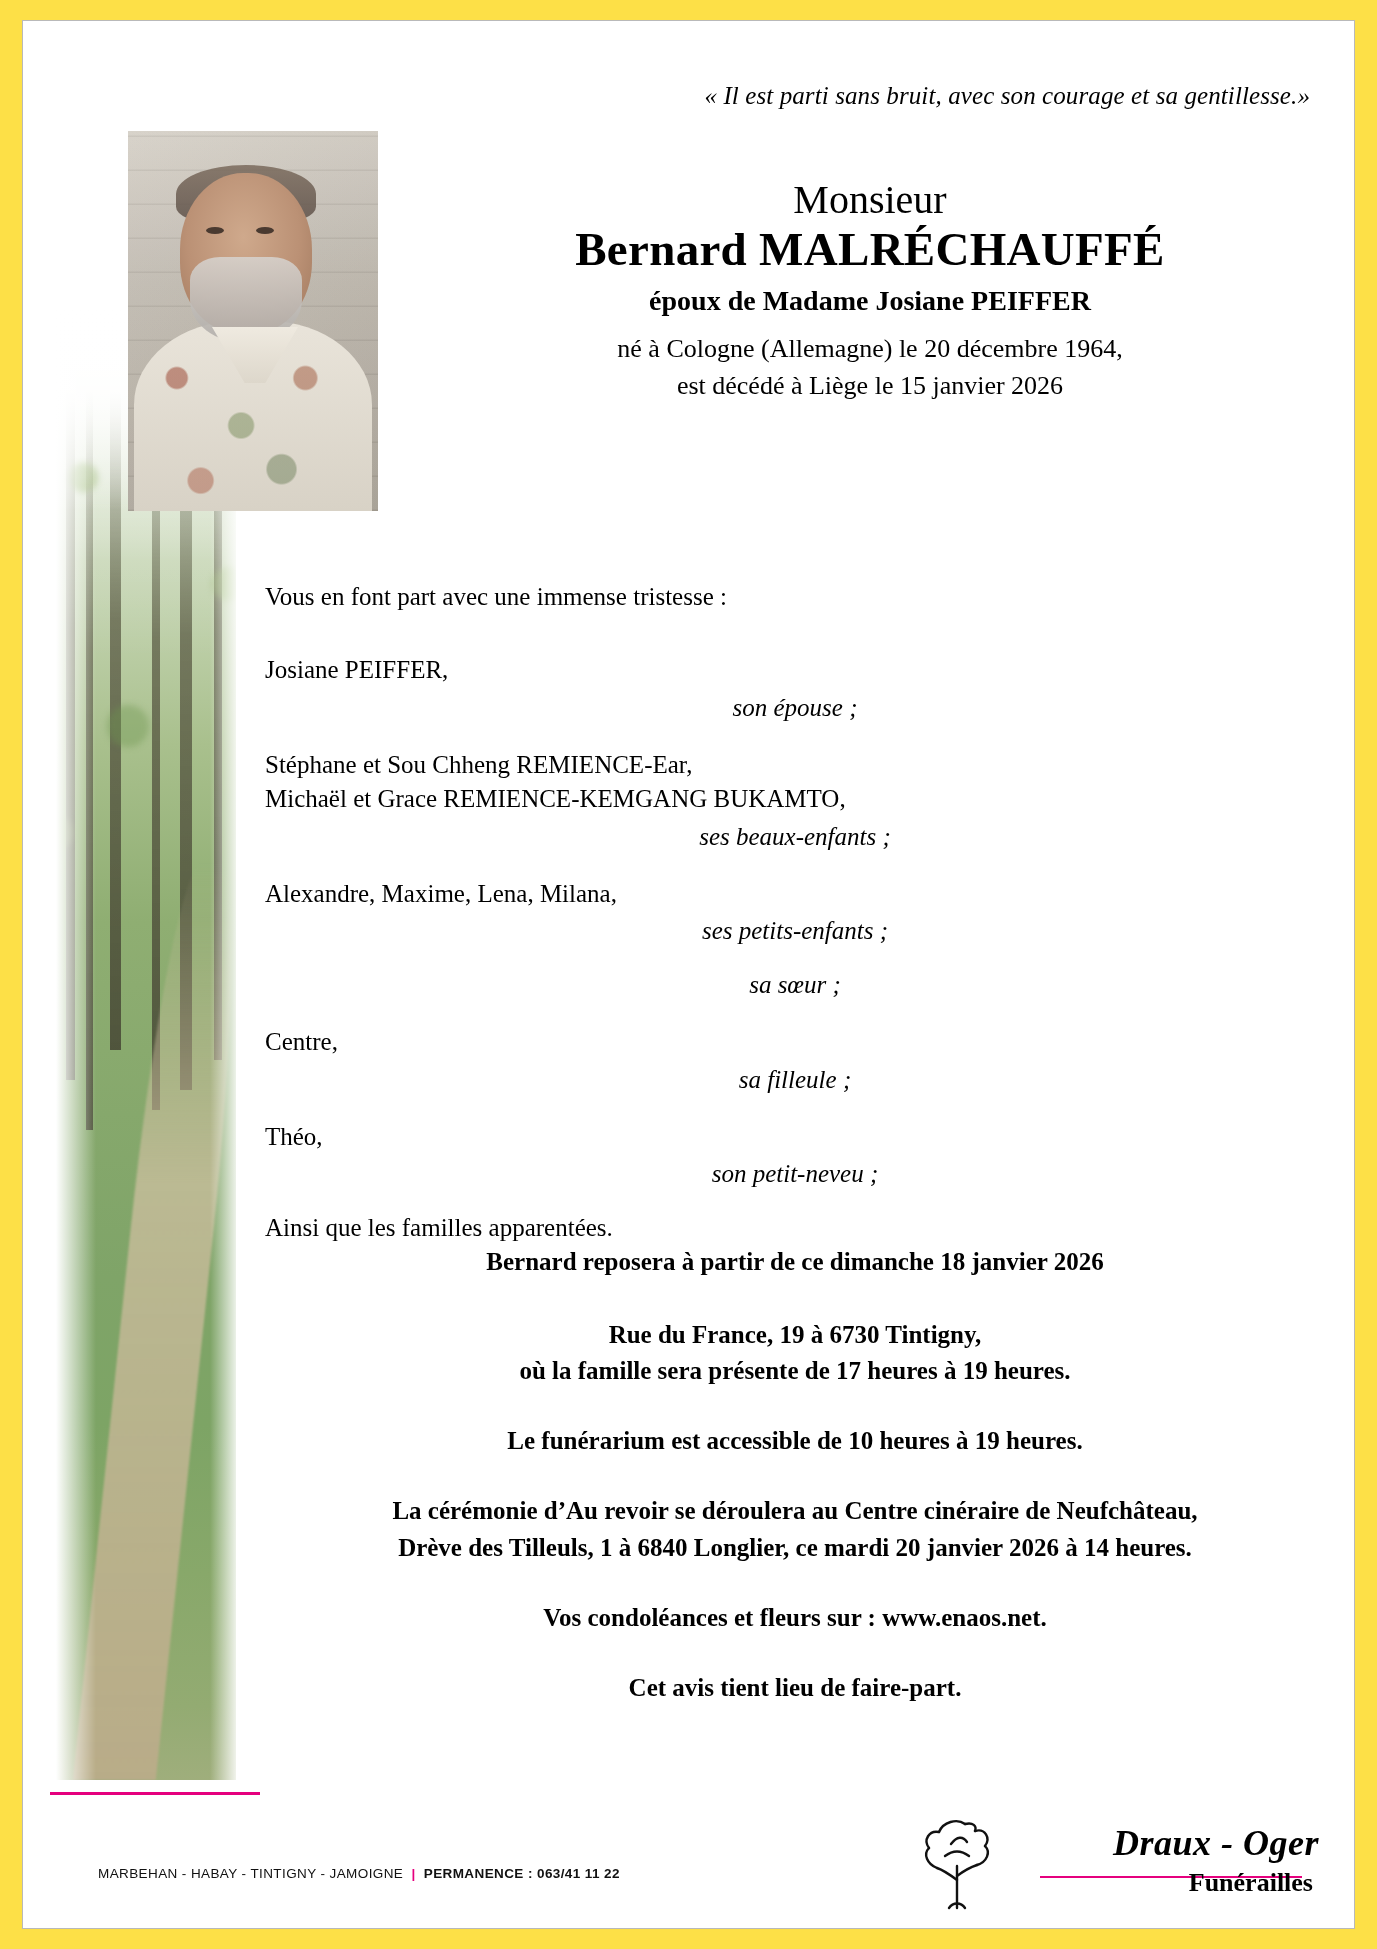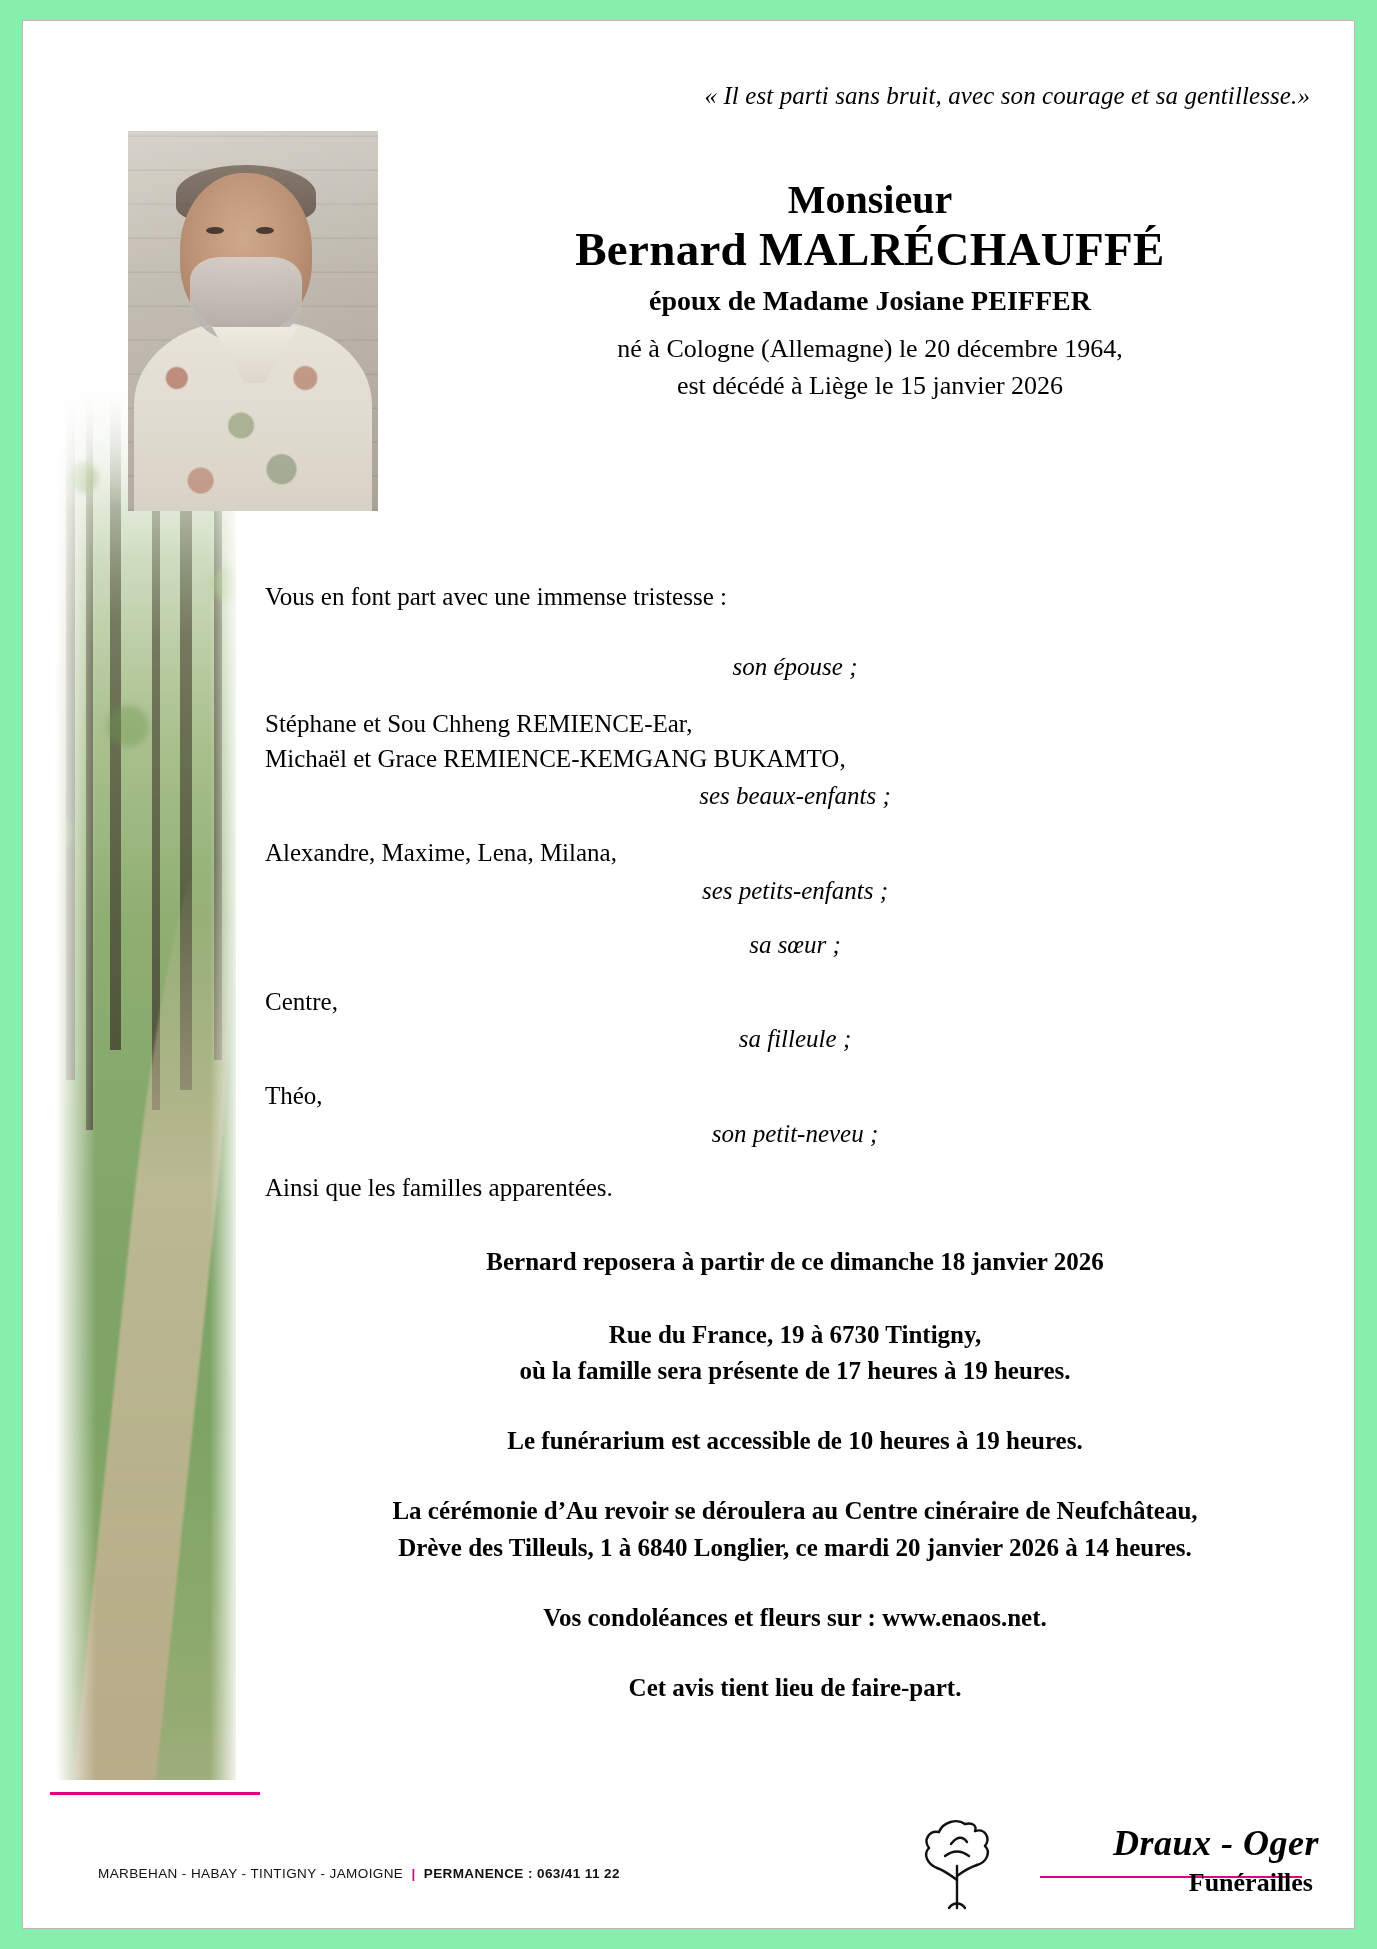--- a/index.html
+++ b/index.html
@@ -14,21 +14,21 @@
     color: #000000;
     position: relative;
     overflow: hidden;
   }
 
   .page {
     position: absolute;
     left: 0; top: 0;
     width: 1377px;
     height: 1949px;
-    background: #86efac;
+    background: #fde047;
     box-sizing: border-box;
     padding: 18px;
   }
 
   .frame {
     position: absolute;
     left: 22px;
     top: 20px;
     width: 1333px;
     height: 1909px;
@@ -224,21 +224,21 @@
 
   .head-block {
     position: absolute;
     left: 430px;
     top: 178px;
     width: 880px;
     text-align: center;
   }
   .head-block .monsieur {
     font-size: 40px;
-    font-weight: bold;
+    font-weight: normal;
     line-height: 1.1;
   }
   .head-block .name {
     font-size: 47px;
     font-weight: bold;
     line-height: 1.18;
     letter-spacing: 0.3px;
   }
   .head-block .spouse {
     font-size: 28px;
@@ -396,20 +396,21 @@
     <div class="name">Bernard MALRÉCHAUFFÉ</div>
     <div class="spouse">époux de Madame Josiane PEIFFER</div>
     <div class="dates">né à Cologne (Allemagne) le 20 décembre 1964,</div>
     <div class="dates" style="margin-top:0">est décédé à Liège le 15 janvier 2026</div>
   </div>
 
   <div class="announce">
     <div class="intro">Vous en font part avec une immense tristesse :</div>
 
     <div class="fam-row">
+      <div class="fam-names">Josiane PEIFFER,</div>
       <div class="fam-rel">son épouse ;</div>
     </div>
 
     <div class="fam-row">
       <div class="fam-names">Stéphane et Sou Chheng REMIENCE-Ear,</div>
       <div class="fam-names">Michaël et Grace REMIENCE-KEMGANG BUKAMTO,</div>
       <div class="fam-rel">ses beaux-enfants ;</div>
     </div>
 
     <div class="fam-row">

